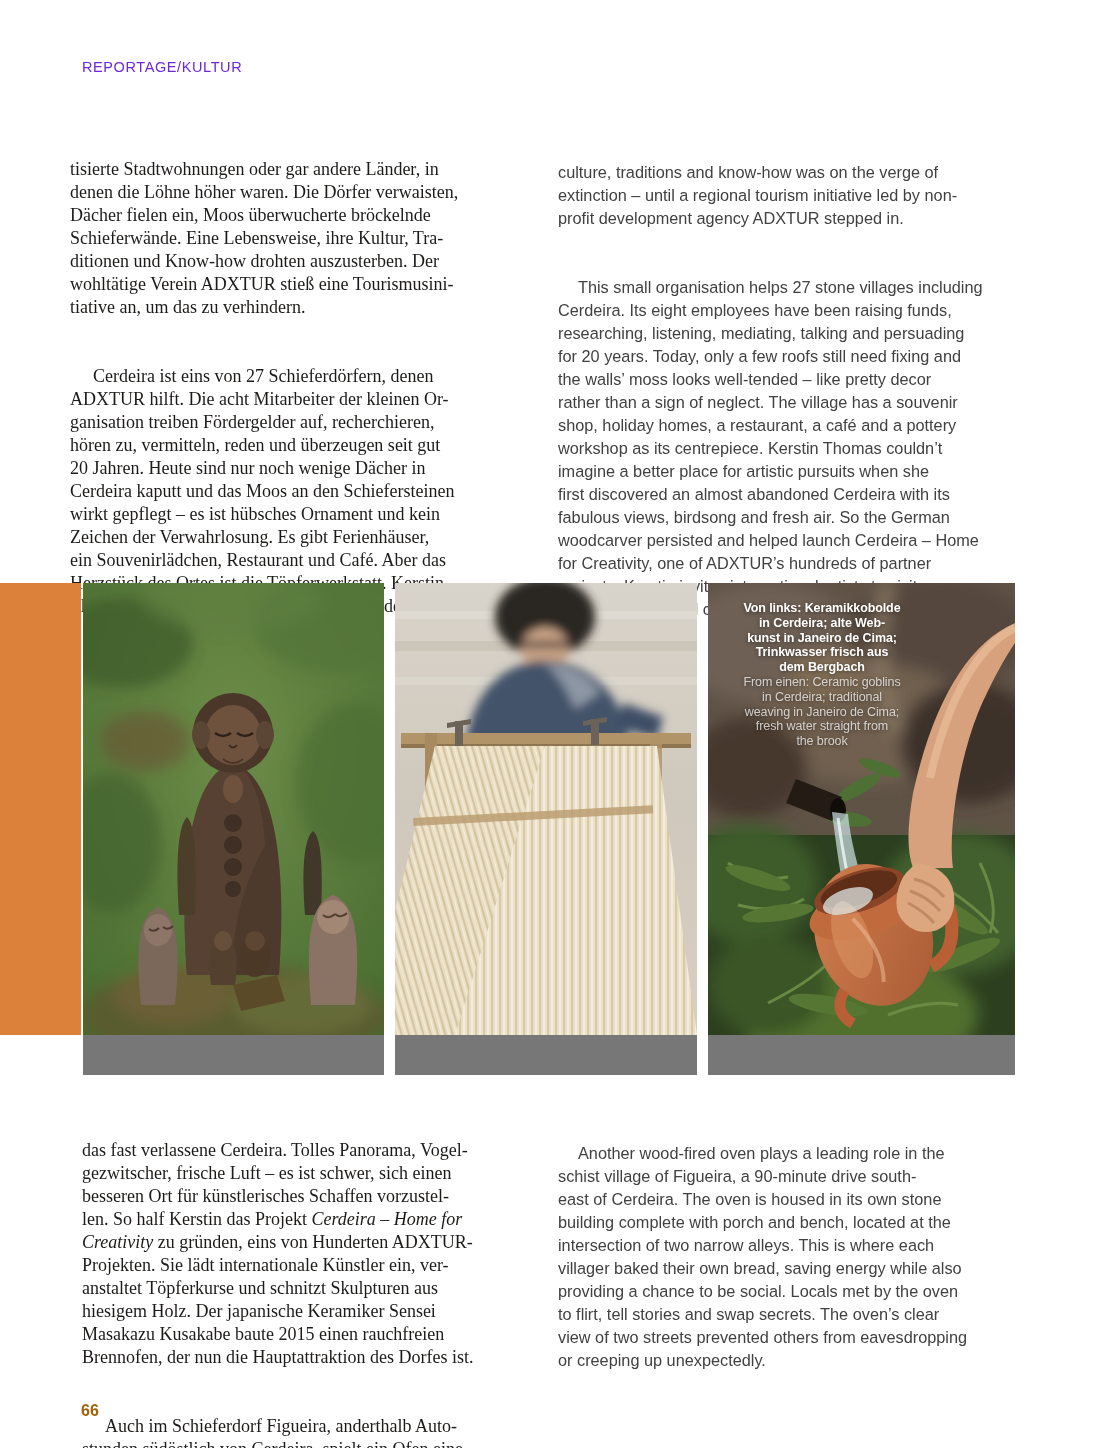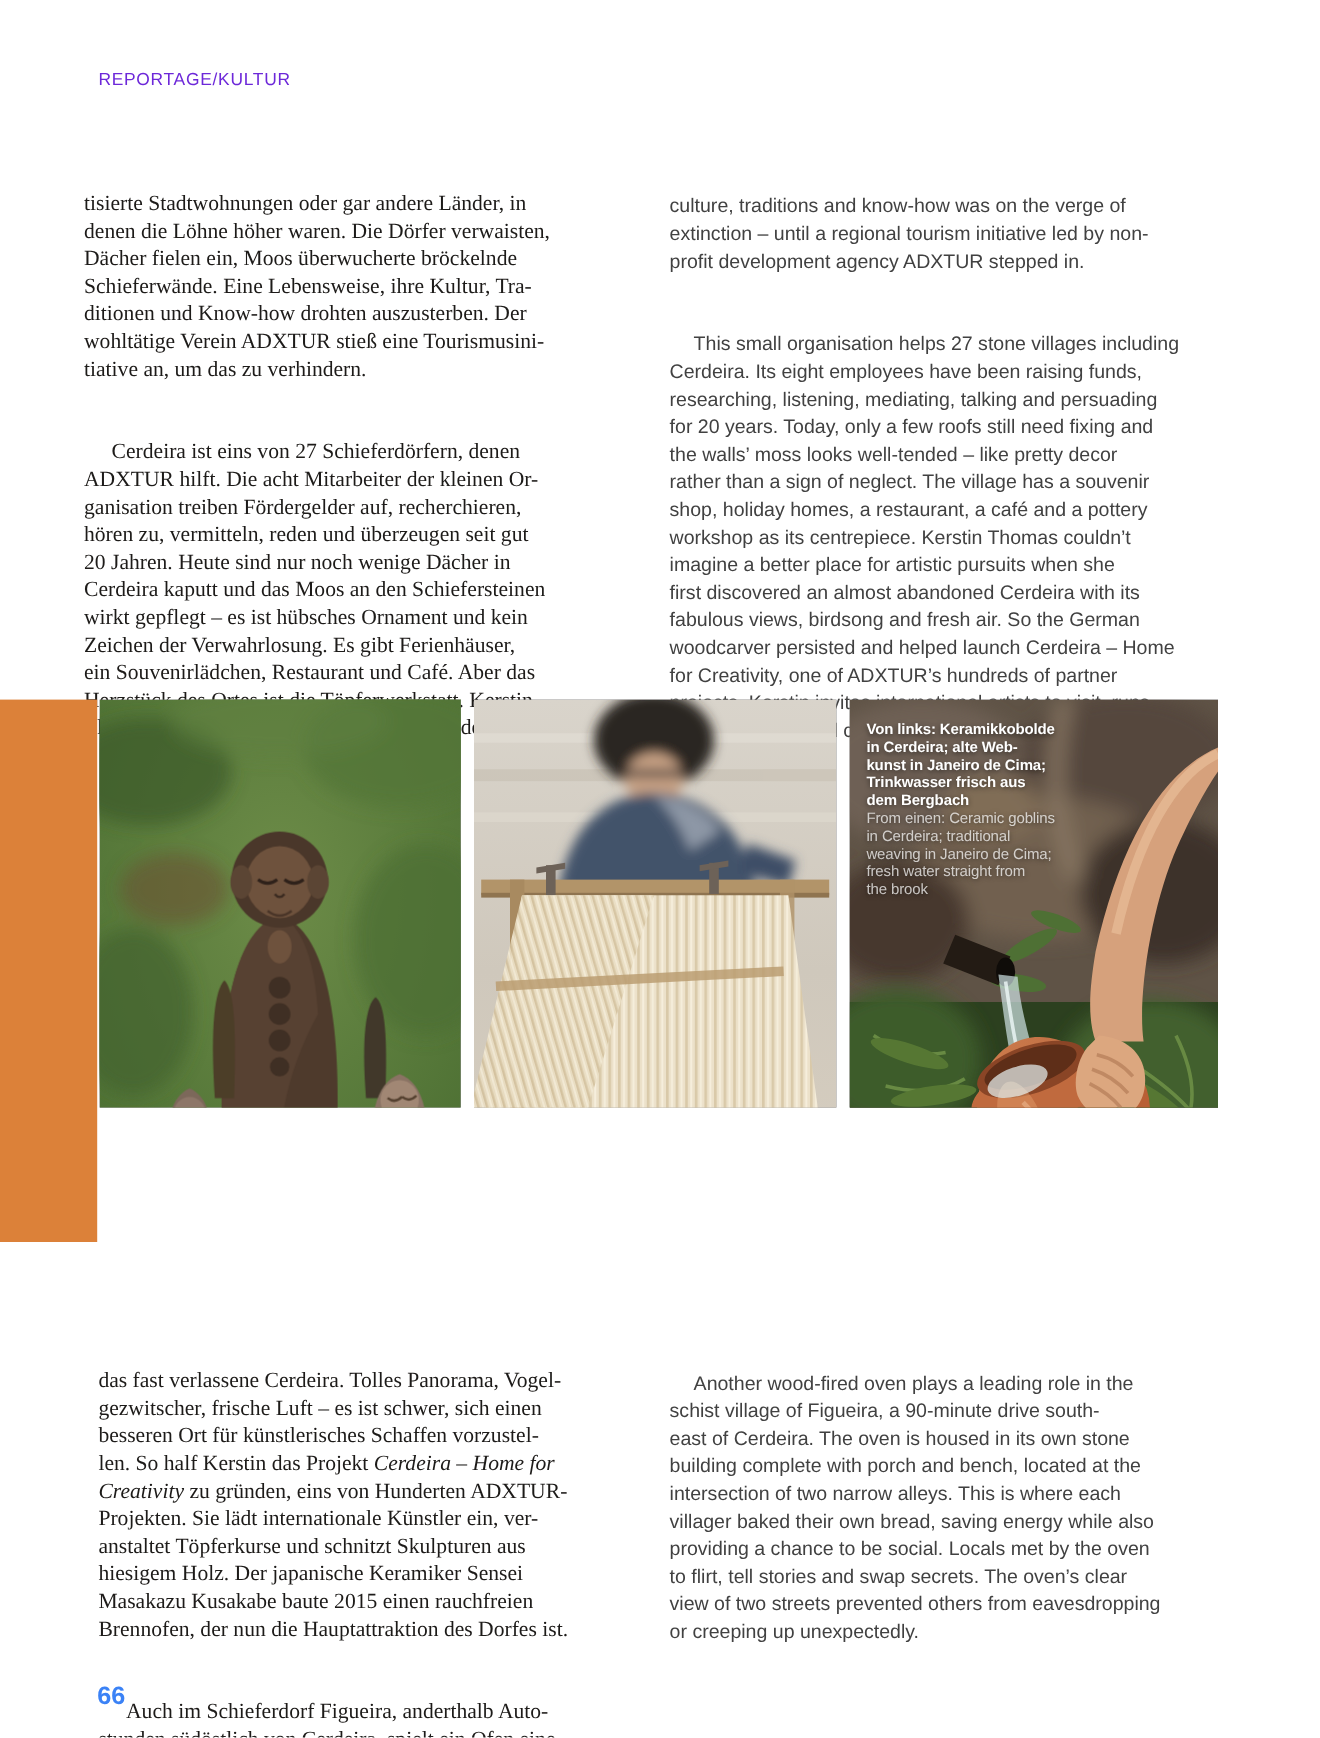--- a/index.html
+++ b/index.html
@@ -15,33 +15,33 @@
   .col p{margin:0;}
   .col p.ind-de{text-indent:23px;}
   .col p.ind-en{text-indent:20px;}
   .it{font-style:italic;}
   .de-top{left:70px;top:112px;}
   .en-top{left:558px;top:115px;}
   .de-bot{left:82px;top:1093px;}
   .en-bot{left:558px;top:1096px;}
   
   .orange-bar{left:0;top:583px;width:81px;height:452px;}
-  .photo{top:583px;height:340px;overflow:hidden;background:#777;}
+  .photo{top:583px;height:492px;overflow:hidden;background:#777;text-align:center;}
   .photo svg{display:block;}
   .photo1{left:83px;width:301px;}
   .photo2{left:395px;width:302px;}
   .photo3{left:708px;width:307px;}
   
   .caption{position:absolute;left:14px;top:18px;width:200px;white-space:pre;
            font-size:12.5px;line-height:14.8px;letter-spacing:-.1px;
            text-shadow:0 1px 4px rgba(0,0,0,.5);}
   .caption .cap-de{color:#ffffff;font-weight:700;}
   .caption .cap-en{color:rgba(255,255,255,.72);font-weight:400;}
   
-  .folio{left:81px;top:1402px;font-size:21px;font-weight:700;color:#3b82f6;}
+  .folio{left:81px;top:1402px;font-size:16px;font-weight:700;color:#a16207;}
 </style>
 </head>
 <body>
 
 <div class="abs kicker">REPORTAGE/KULTUR</div>
 
 <div class="abs col de de-top">
   <p>tisierte Stadtwohnungen oder gar andere Länder, in
 denen die Löhne höher waren. Die Dörfer verwaisten,
 Dächer fielen ein, Moos überwucherte bröckelnde

